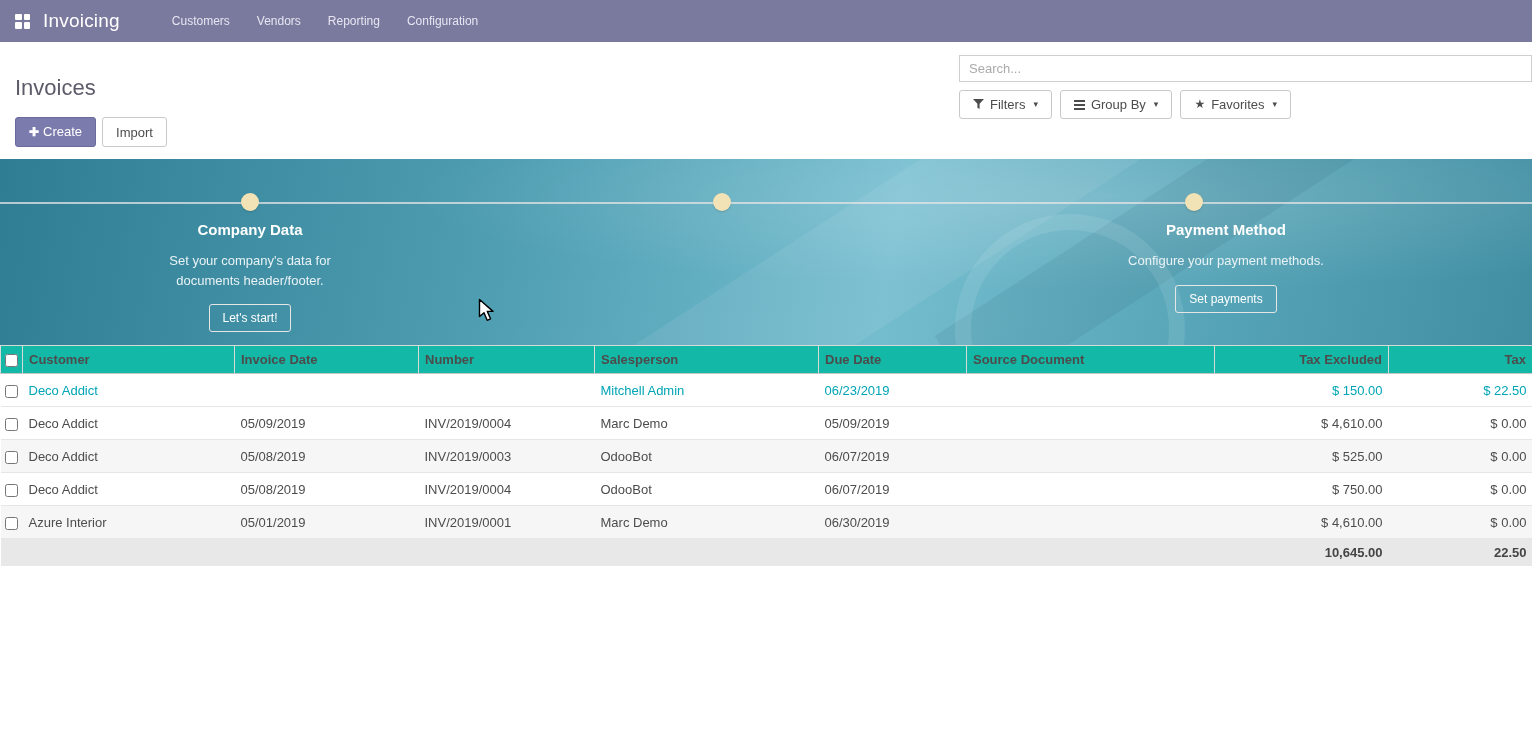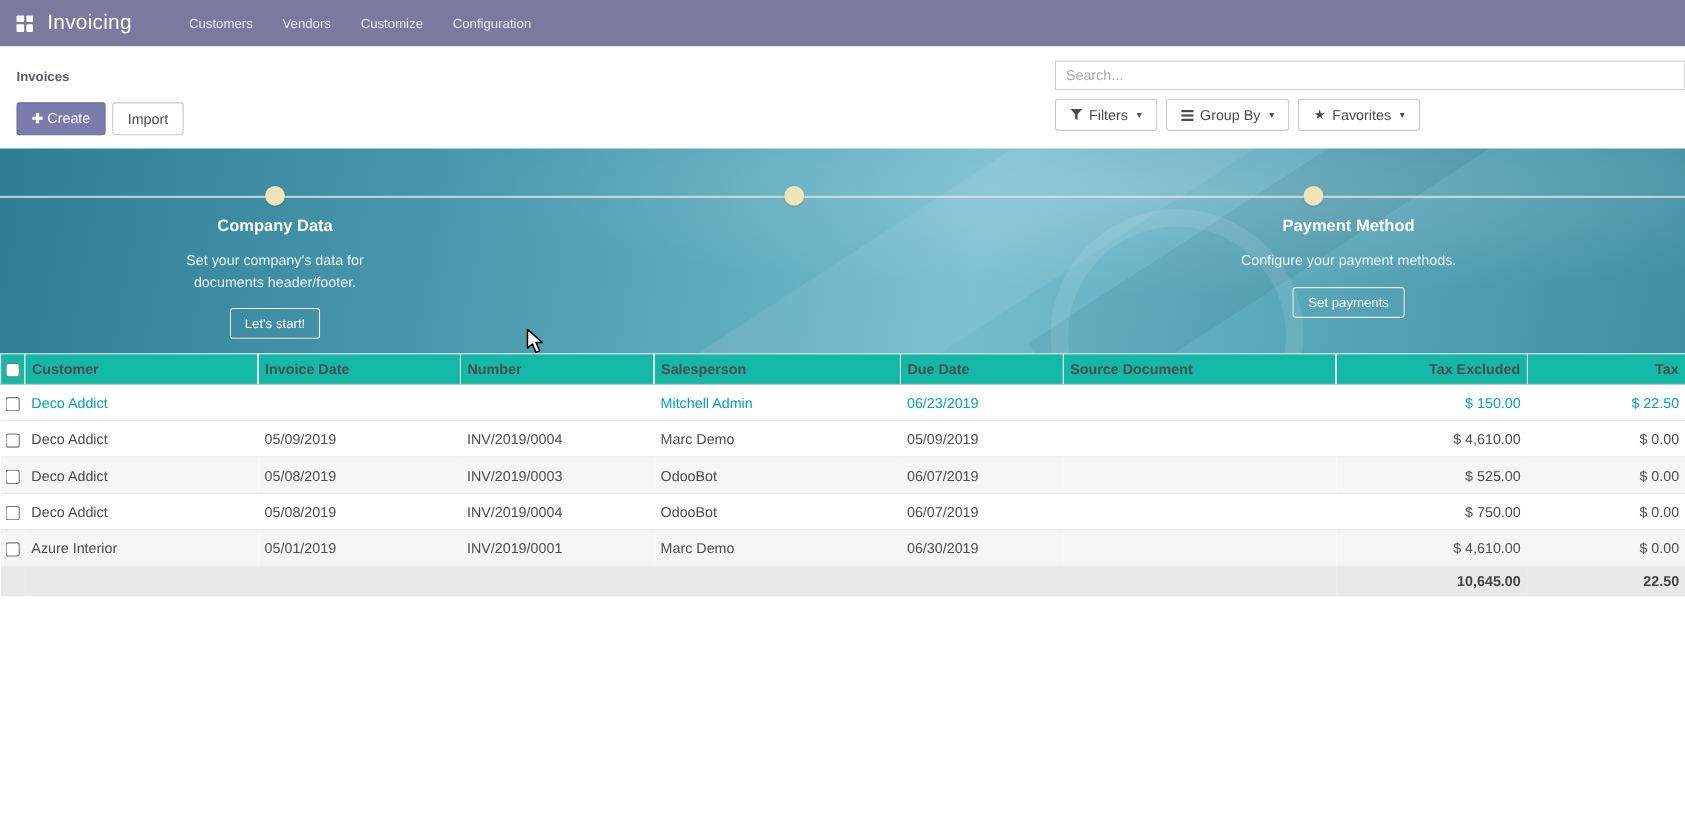--- a/index.html
+++ b/index.html
@@ -19,21 +19,21 @@
     width: 15px; height: 15px; margin: 0 13px 0 5px; cursor: pointer;
     display: grid; grid-template-columns: 1fr 1fr; grid-template-rows: 1fr 1fr; gap: 2px;
   }
   .apps-icon i { background: #fff; border-radius: 1px; }
   .app-name { font-size: 19px; font-weight: 400; cursor: pointer; letter-spacing: .2px; }
   .nav-menus { display: flex; gap: 27px; margin-left: 52px; font-size: 12px; }
   .nav-menus a { color: #e7e6f2; cursor: pointer; text-decoration: none; }
 
   
   .control-panel { display: flex; justify-content: space-between; padding: 13px 0 12px 15px; }
-  .page-title { font-size: 12px; font-weight: 700; color: #5d5b69; margin: 8px 0 16px; }
+  .page-title { font-size: 22px; font-weight: 400; color: #5d5b69; margin: 20px 0 16px; }
   .cp-buttons { display: flex; gap: 6px; }
   .btn {
     font-family: "Liberation Sans", sans-serif; font-size: 13px; color: #4c4c4c;
     background: #fff; border: 1px solid #c9c9c9; border-radius: 3px;
     padding: 5px 13px; cursor: pointer; line-height: 17px;
   }
   .btn-primary { background: #7c7bad; border-color: #6b6a9c; color: #fff; }
   .btn .plus { font-weight: bold; margin-right: 4px; font-size: 12px; }
 
   .cp-right { width: 573px; display: flex; flex-direction: column; }
@@ -119,21 +119,21 @@
   <div class="apps-icon">
       <i></i>
       <i></i>
       <i></i>
       <i></i>
     </div>
   <div class="app-name">Invoicing</div>
   <nav class="nav-menus">
     <a>Customers</a>
     <a>Vendors</a>
-    <a>Customize</a>
+    <a>Reporting</a>
     <a>Configuration</a>
   </nav>
 </header>
 
 <section class="control-panel">
   <div class="cp-left">
     <h1 class="page-title">Invoices</h1>
     <div class="cp-buttons">
       <button class="btn btn-primary"><span class="plus">✚</span><span>Create</span></button>
       <button class="btn">Import</button>

